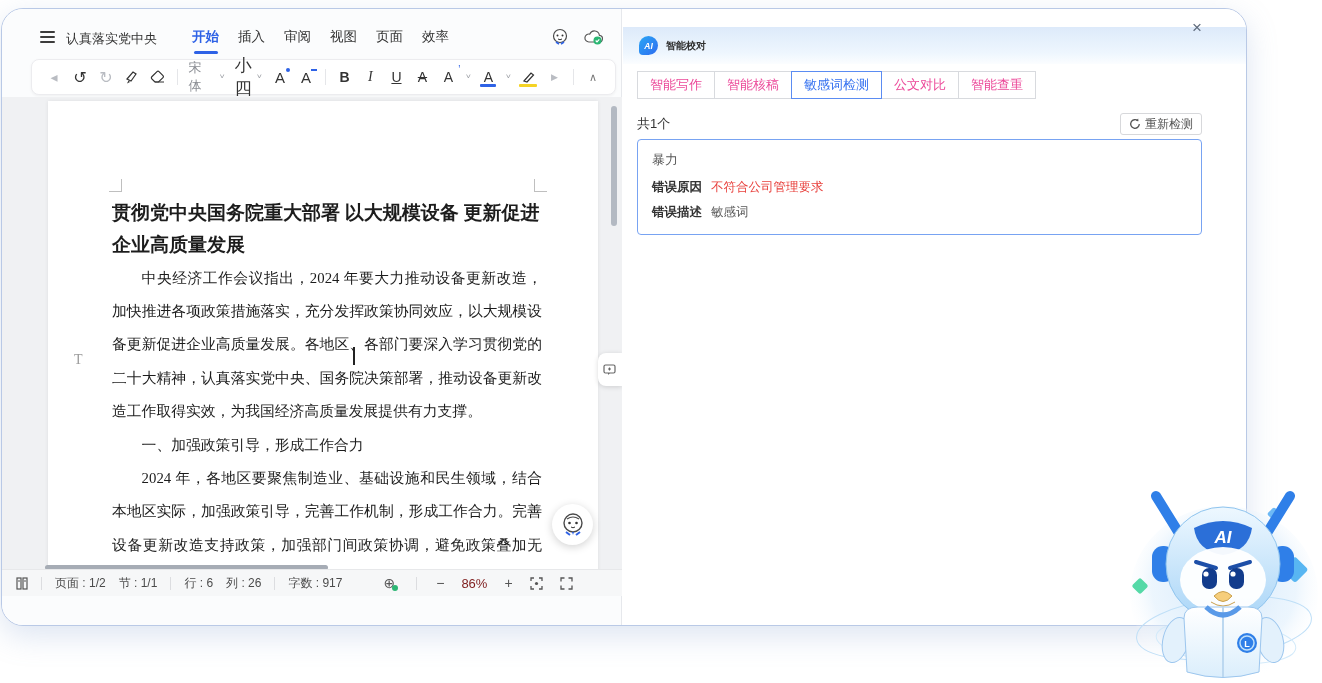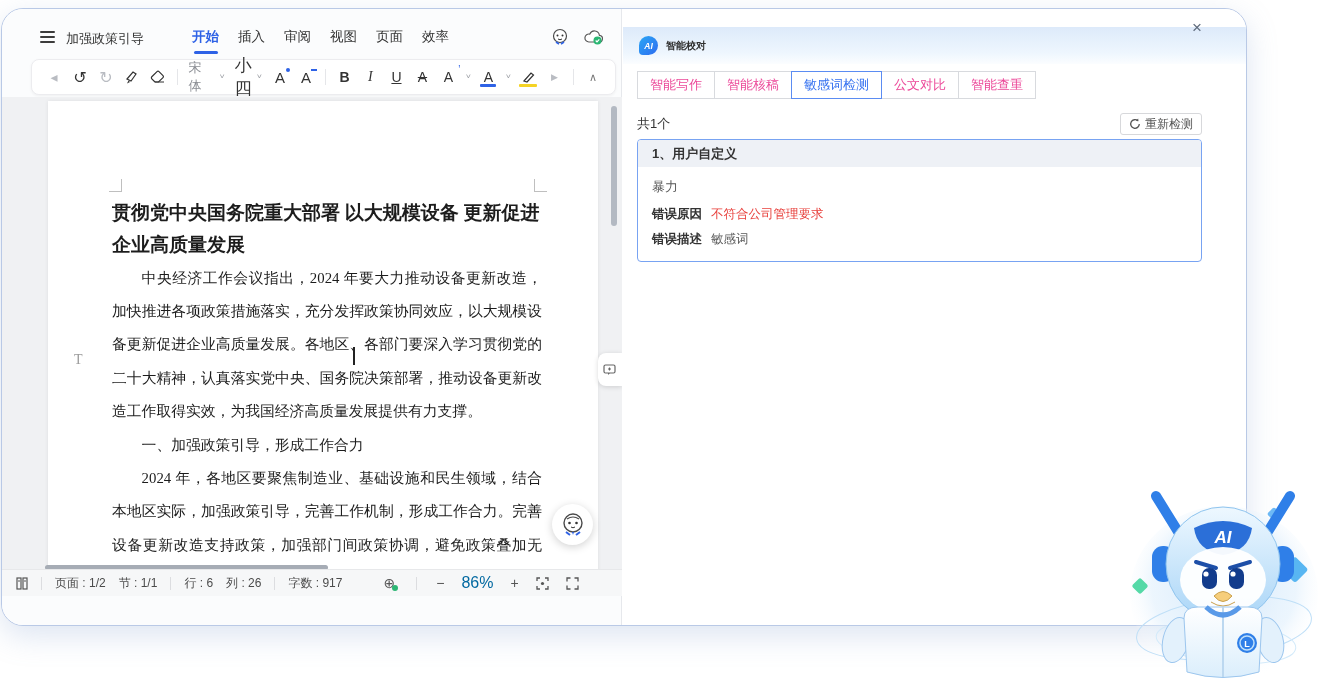--- a/index.html
+++ b/index.html
@@ -77,21 +77,21 @@
                 background:#fff; border-radius:8px 0 0 8px; box-shadow:0 1px 5px rgba(0,0,0,.15);
                 display:flex; align-items:center; justify-content:flex-start; padding-left:5px; cursor:pointer; }
 
   
   .statusbar { position:absolute; left:0; bottom:29px; width:620px; height:27px;
                background:#f6f7f8; border-top:1px solid #e7e8ea; display:flex;
                align-items:center; font-size:12px; color:#4b4b4b; padding:0 14px; gap:13px; }
   .sb-sep { width:1px; height:13px; background:#dcdde0; }
   .sb-zoom { display:flex; align-items:center; gap:17px; margin-left:6px; }
   .sb-btn { cursor:pointer; font-size:14px; color:#555; }
-  .sb-pct { font-size:16px; color:#0369a1; }
+  .sb-pct { font-size:13px; color:#7f1d1d; }
 
   
   .right-pane { position:absolute; left:621px; top:0; right:0; bottom:0; background:#fff; }
   .panel-header { position:absolute; left:0; top:18px; width:100%; height:37px;
         background:linear-gradient(180deg,#ddeafa 0%, #eef6fe 70%, #fbfdff 100%);
         display:flex; align-items:center; padding-left:16px; gap:8px; }
   .ai-logo { width:19px; height:19px; border-radius:50% 50% 50% 4px;
         background:linear-gradient(135deg,#2aa7f5,#2e6cf0); color:#fff; font-size:8.5px;
         font-weight:bold; font-style:italic; display:flex; align-items:center; justify-content:center; }
   .panel-title { font-size:10px; font-weight:bold; color:#2f2f2f; }
@@ -133,21 +133,21 @@
 <div class="window">
 
   <div class="left-pane">
 
     <div class="titlebar">
       <div class="hamburger">
           <i></i>
           <i></i>
           <i></i>
         </div>
-      <div class="doc-title">加强政策引导</div>
+      <div class="doc-title">认真落实党中央</div>
       <div class="menu">
         <div class="menu-item active">开始</div>
         <div class="menu-item">插入</div>
         <div class="menu-item">审阅</div>
         <div class="menu-item">视图</div>
         <div class="menu-item">页面</div>
         <div class="menu-item">效率</div>
       </div>
       <div class="titlebar-icons">
         <span>
@@ -310,21 +310,20 @@
       <span class="refresh-btn">
         <svg width="12" height="12" viewBox="0 0 12 12">
             <path d="M10.3 6 a4.3 4.3 0 1 1-1.4-3.2" fill="none" stroke="#555" stroke-width="1.3"></path>
             <path d="M9.2 0.6 l0.2 2.6 l-2.6-0.4 z" fill="#555"></path>
           </svg>
         <span>重新检测</span>
       </span>
     </div>
 
     <div class="issue-card">
-      <div class="issue-head">1、用户自定义</div>
       <div class="issue-body">
         <div class="issue-term">暴力</div>
         <div class="issue-row">
           <span class="lbl">错误原因</span>
           <span class="val red">不符合公司管理要求</span>
         </div>
         <div class="issue-row">
           <span class="lbl">错误描述</span>
           <span class="val">敏感词</span>
         </div>

